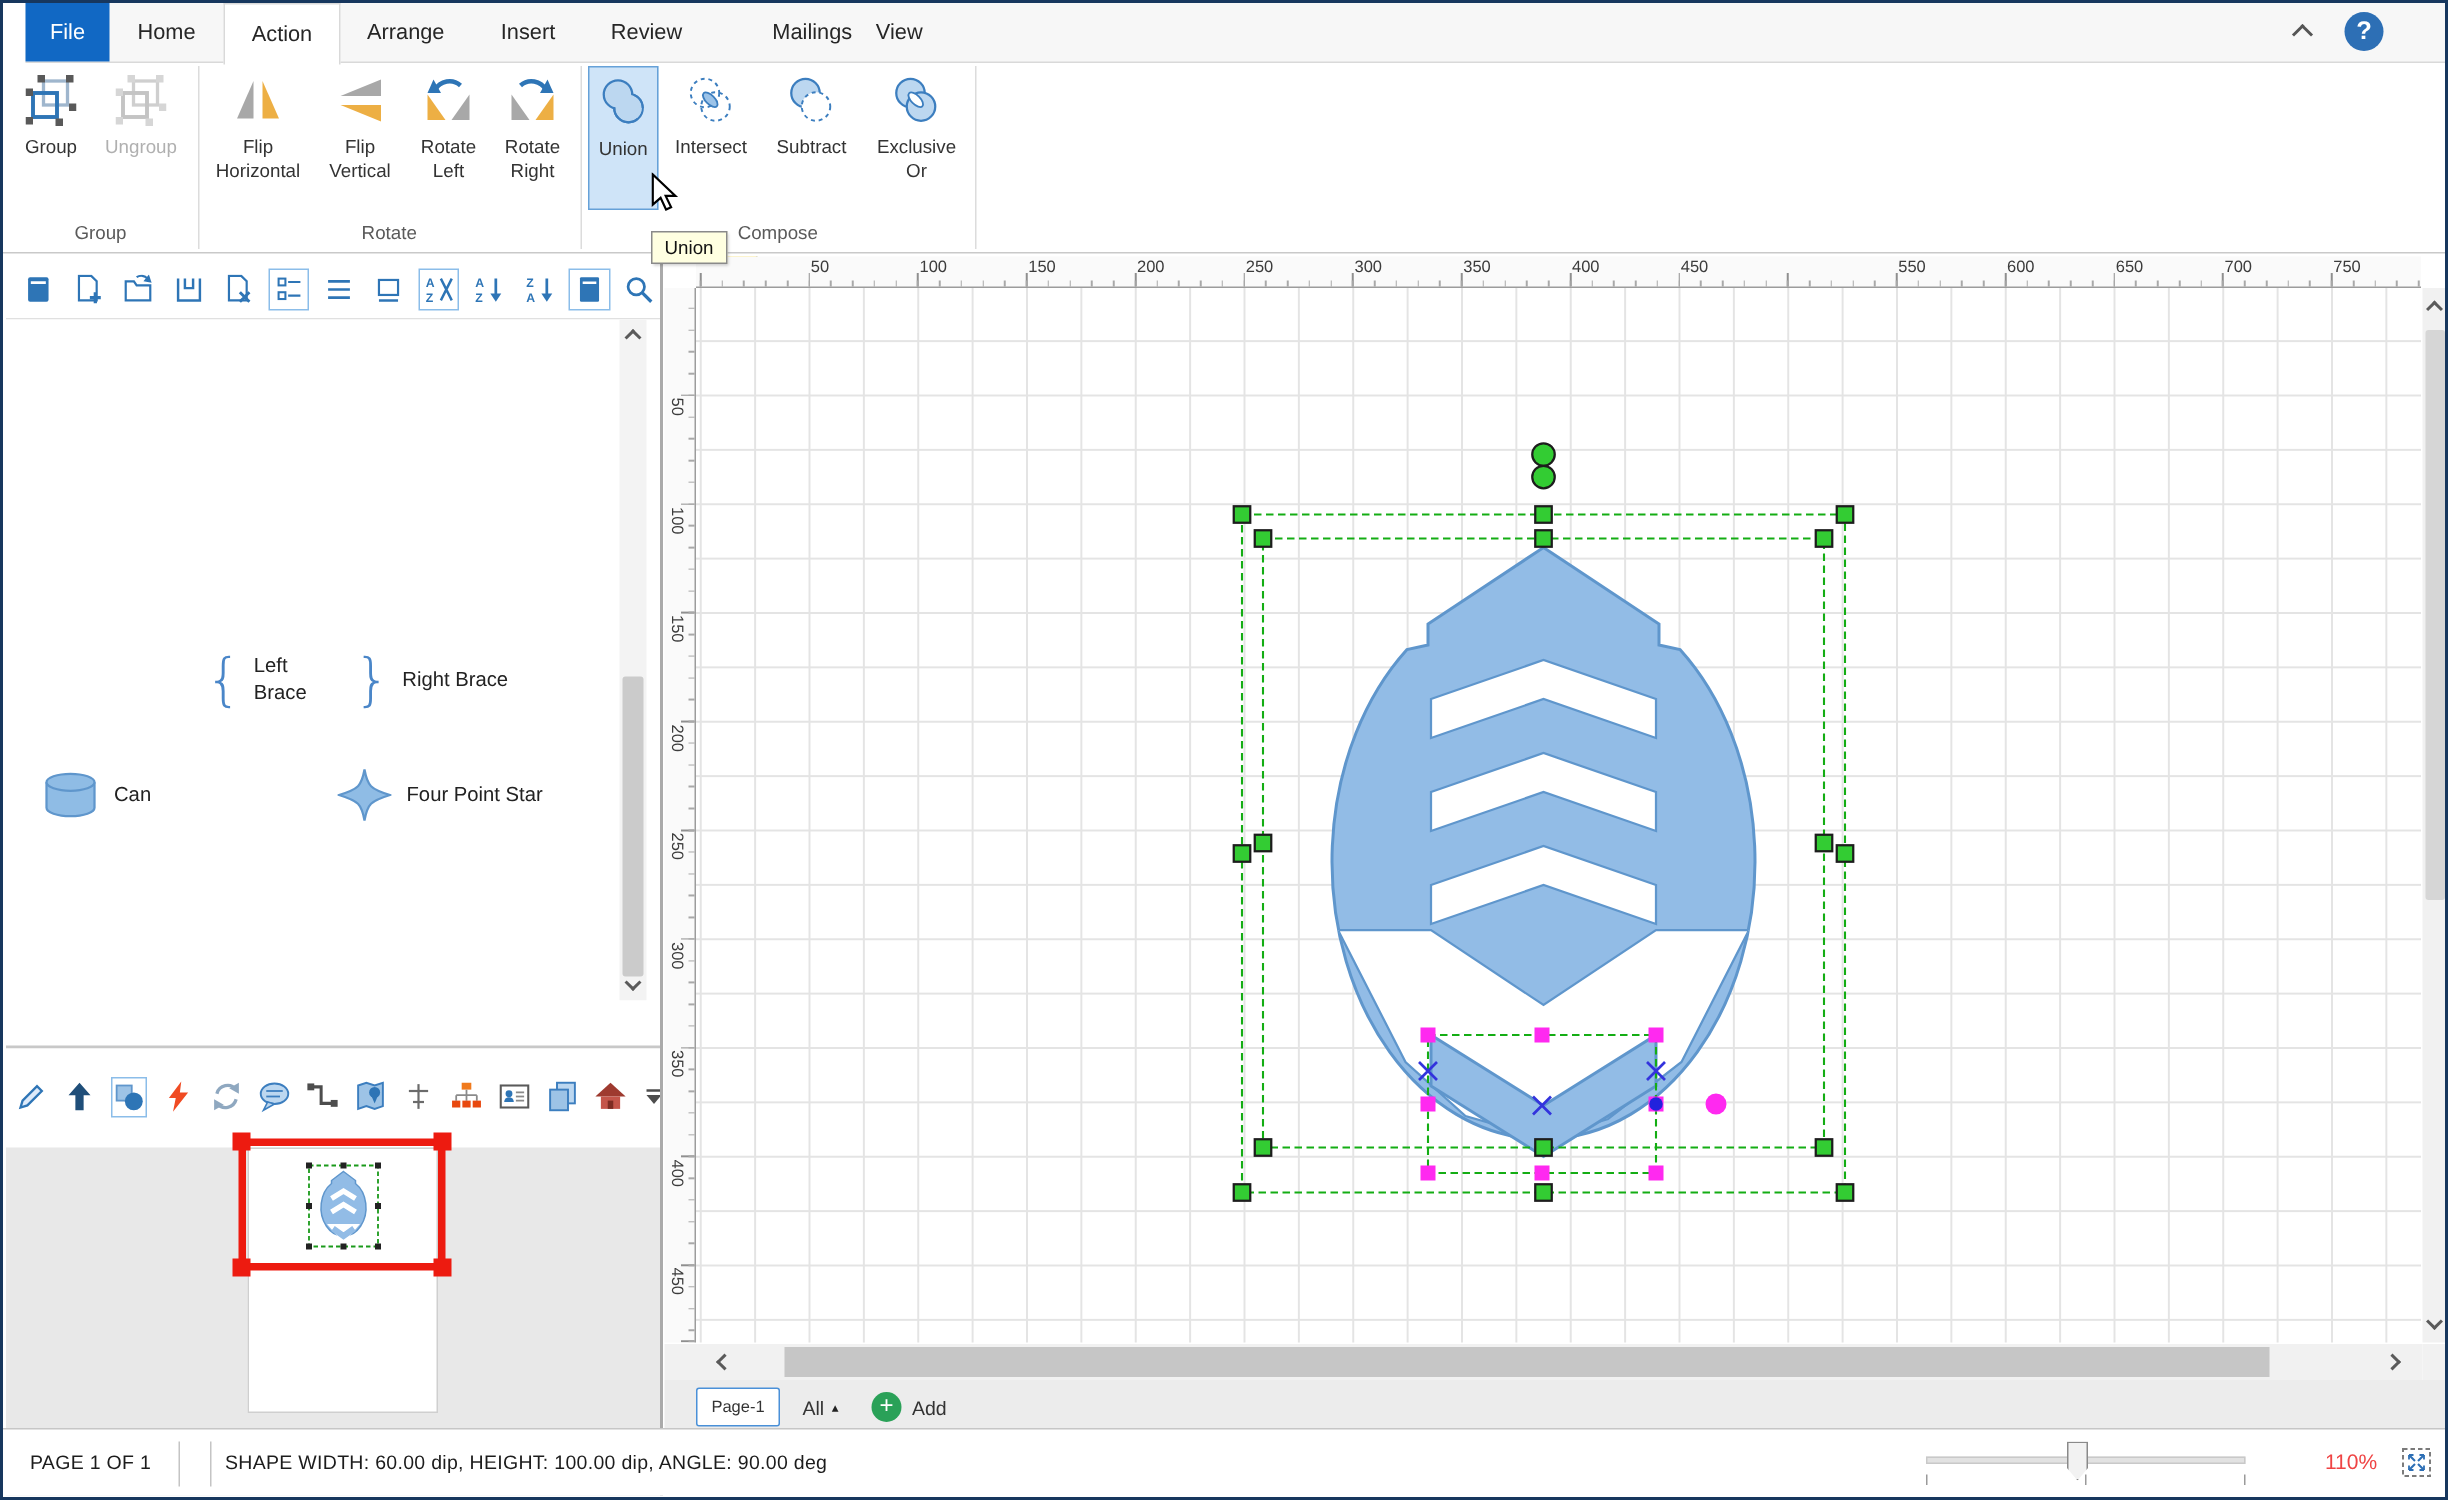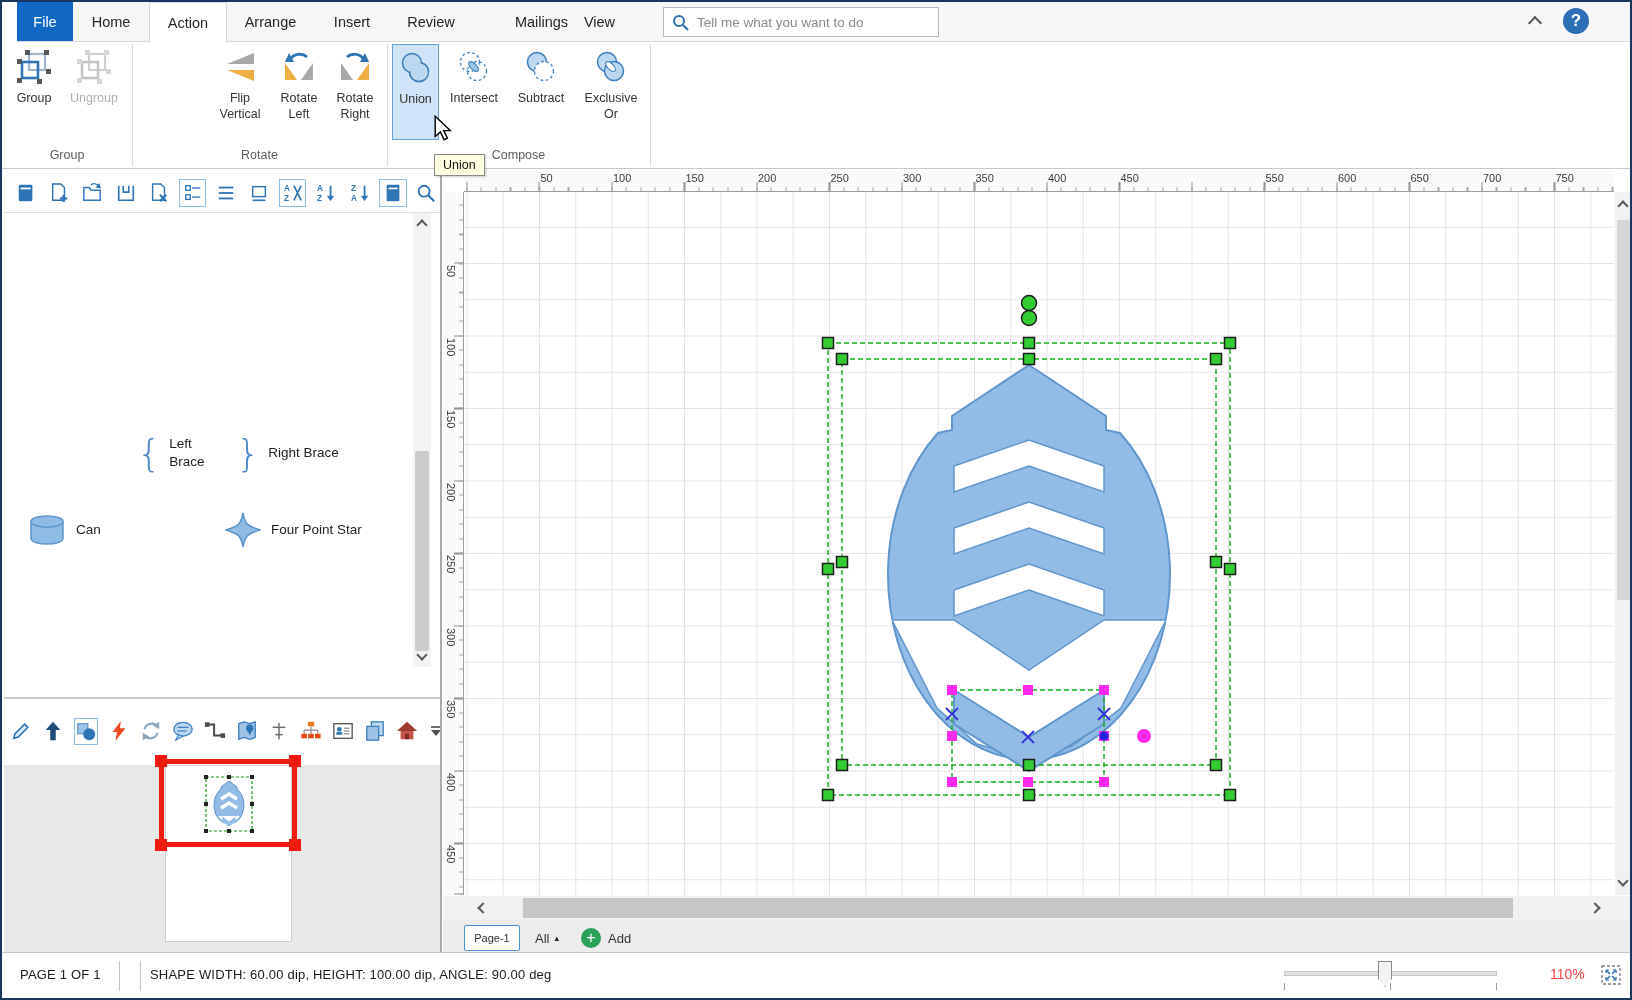--- a/index.html
+++ b/index.html
@@ -141,27 +141,20 @@
 
   <div class="tabbar">
     <div class="tab file" style="left:0;width:56px">File</div>
     <div class="tab" style="left:56px;width:76px">Home</div>
     <div class="tab active" style="left:132px;width:78px">Action</div>
     <div class="tab" style="left:210px;width:87px">Arrange</div>
     <div class="tab" style="left:297px;width:76px">Insert</div>
     <div class="tab" style="left:373px;width:82px">Review</div>
     <div class="tab" style="left:478px;width:93px">Mailings</div>
     <div class="tab" style="left:548px;width:69px">View</div>
-    <div class="searchbox">
-      <svg width="17" height="17" viewBox="0 0 17 17">
-        <circle cx="7" cy="7" r="5" fill="none" stroke="#2d6fb5" stroke-width="2"></circle>
-        <line x1="11" y1="11" x2="16" y2="16" stroke="#2d6fb5" stroke-width="2"></line>
-      </svg>
-      <input type="text" placeholder="Tell me what you want to do" style="">
-    </div>
     <div class="collapse-chev"></div>
     <div class="help-btn">?</div>
   </div>
 
   <div class="ribbon">
     <div class="rsep" style="left:130px"></div>
     <div class="rsep" style="left:385px"></div>
     <div class="rsep" style="left:648px"></div>
 
     <div class="rbtn" style="left:6px;width:52px">
@@ -185,20 +178,27 @@
           <rect x="27" y="0" width="5" height="5" fill="#d6d6d6"></rect>
         <rect x="0" y="9" width="5" height="5" fill="#d6d6d6"></rect>
           <rect x="0" y="28" width="5" height="5" fill="#d6d6d6"></rect>
         <rect x="20" y="29" width="5" height="5" fill="#d6d6d6"></rect>
           <rect x="29" y="19" width="5" height="5" fill="#d6d6d6"></rect>
       </svg>
       <span class="lbl">Ungroup</span>
     </div>
     <div class="rgroup-label" style="left:0;width:130px">Group</div>
 
+    <div class="rbtn" style="left:136px;width:68px">
+      <svg width="36" height="34" viewBox="0 0 34 34">
+        <polygon points="14,4 14,29 3,29" fill="#a8a8a8"></polygon>
+        <polygon points="20,4 20,29 31,29" fill="#edaf44"></polygon>
+      </svg>
+      <span class="lbl">Flip Horizontal</span>
+    </div>
     <div class="rbtn" style="left:206px;width:64px">
       <svg width="36" height="34" viewBox="0 0 34 34">
         <polygon points="31,3 31,14 4,14" fill="#a8a8a8"></polygon>
         <polygon points="31,31 31,20 4,20" fill="#edaf44"></polygon>
       </svg>
       <span class="lbl">Flip Vertical</span>
     </div>
     <div class="rbtn" style="left:272px;width:50px">
       <svg width="36" height="34" viewBox="0 0 34 34">
         <polygon points="3,30 15,30 3,13" fill="#edaf44"></polygon>

